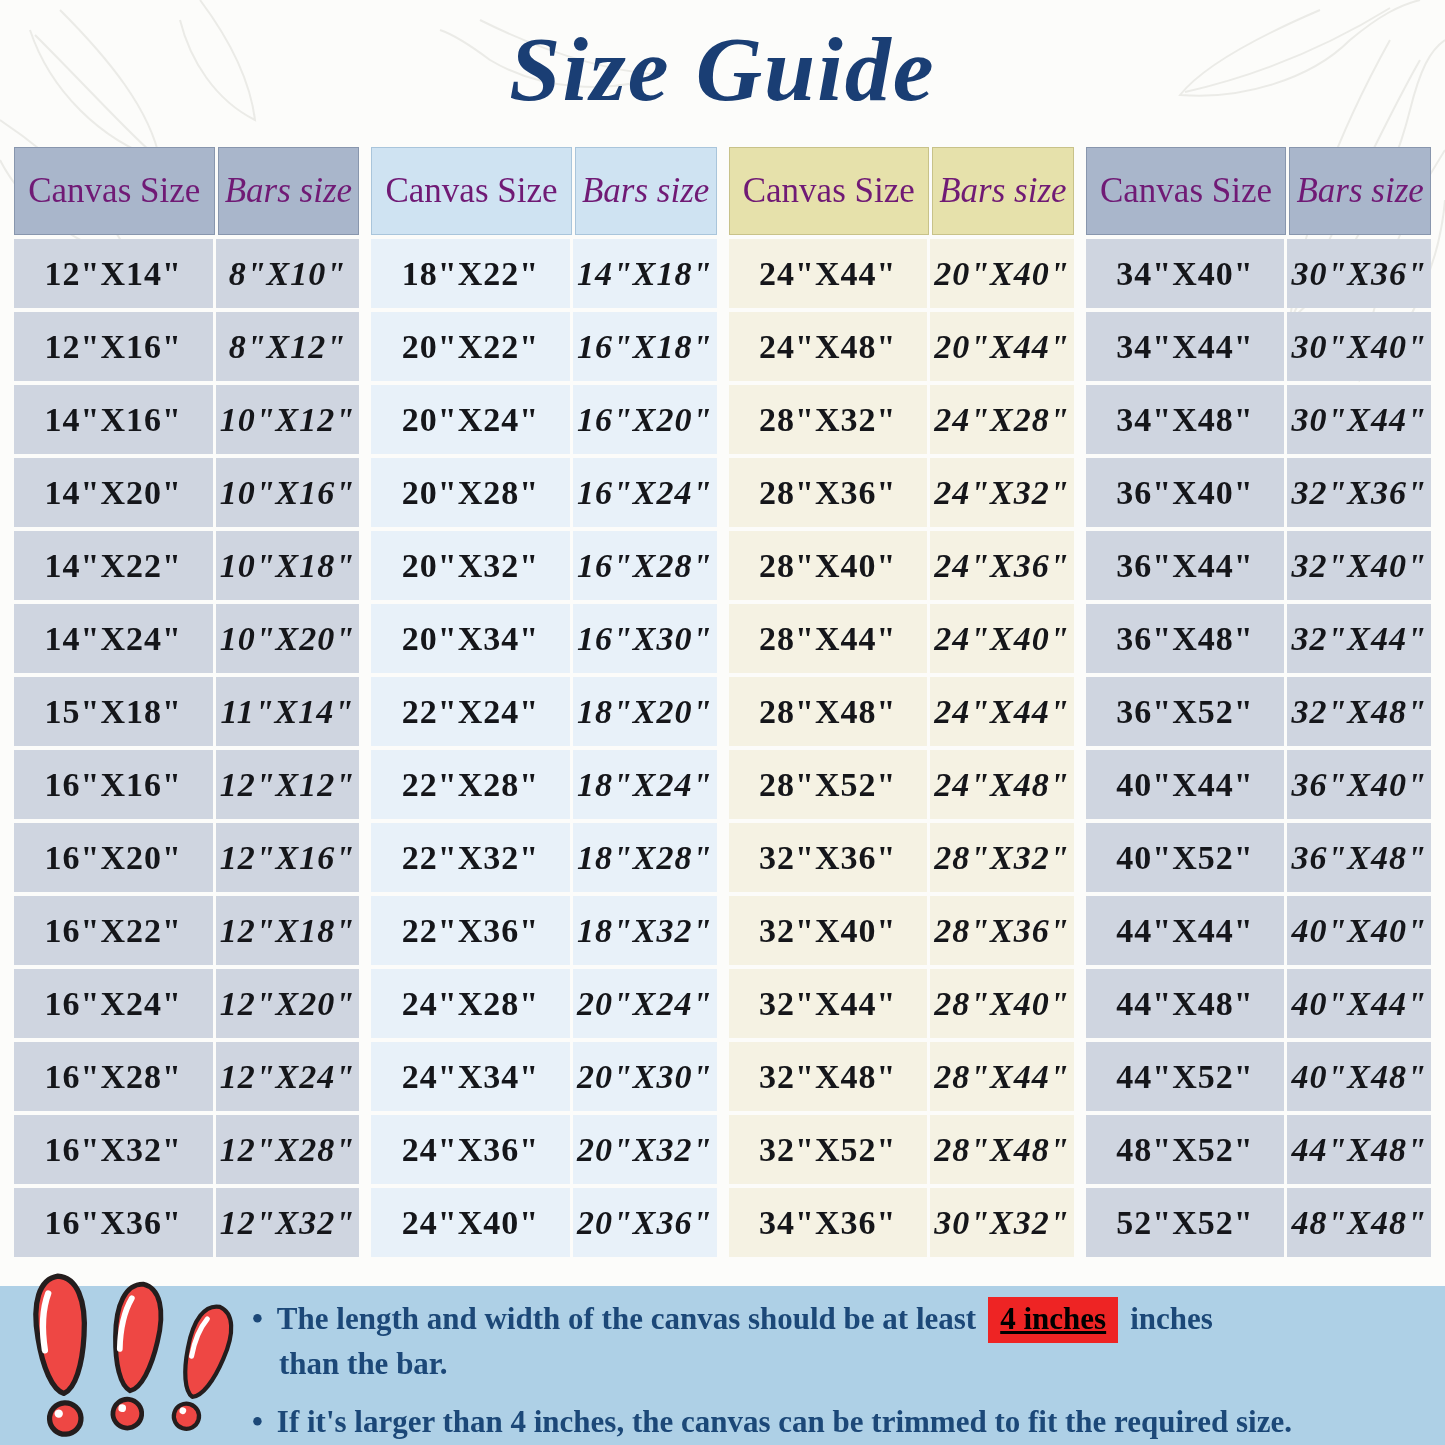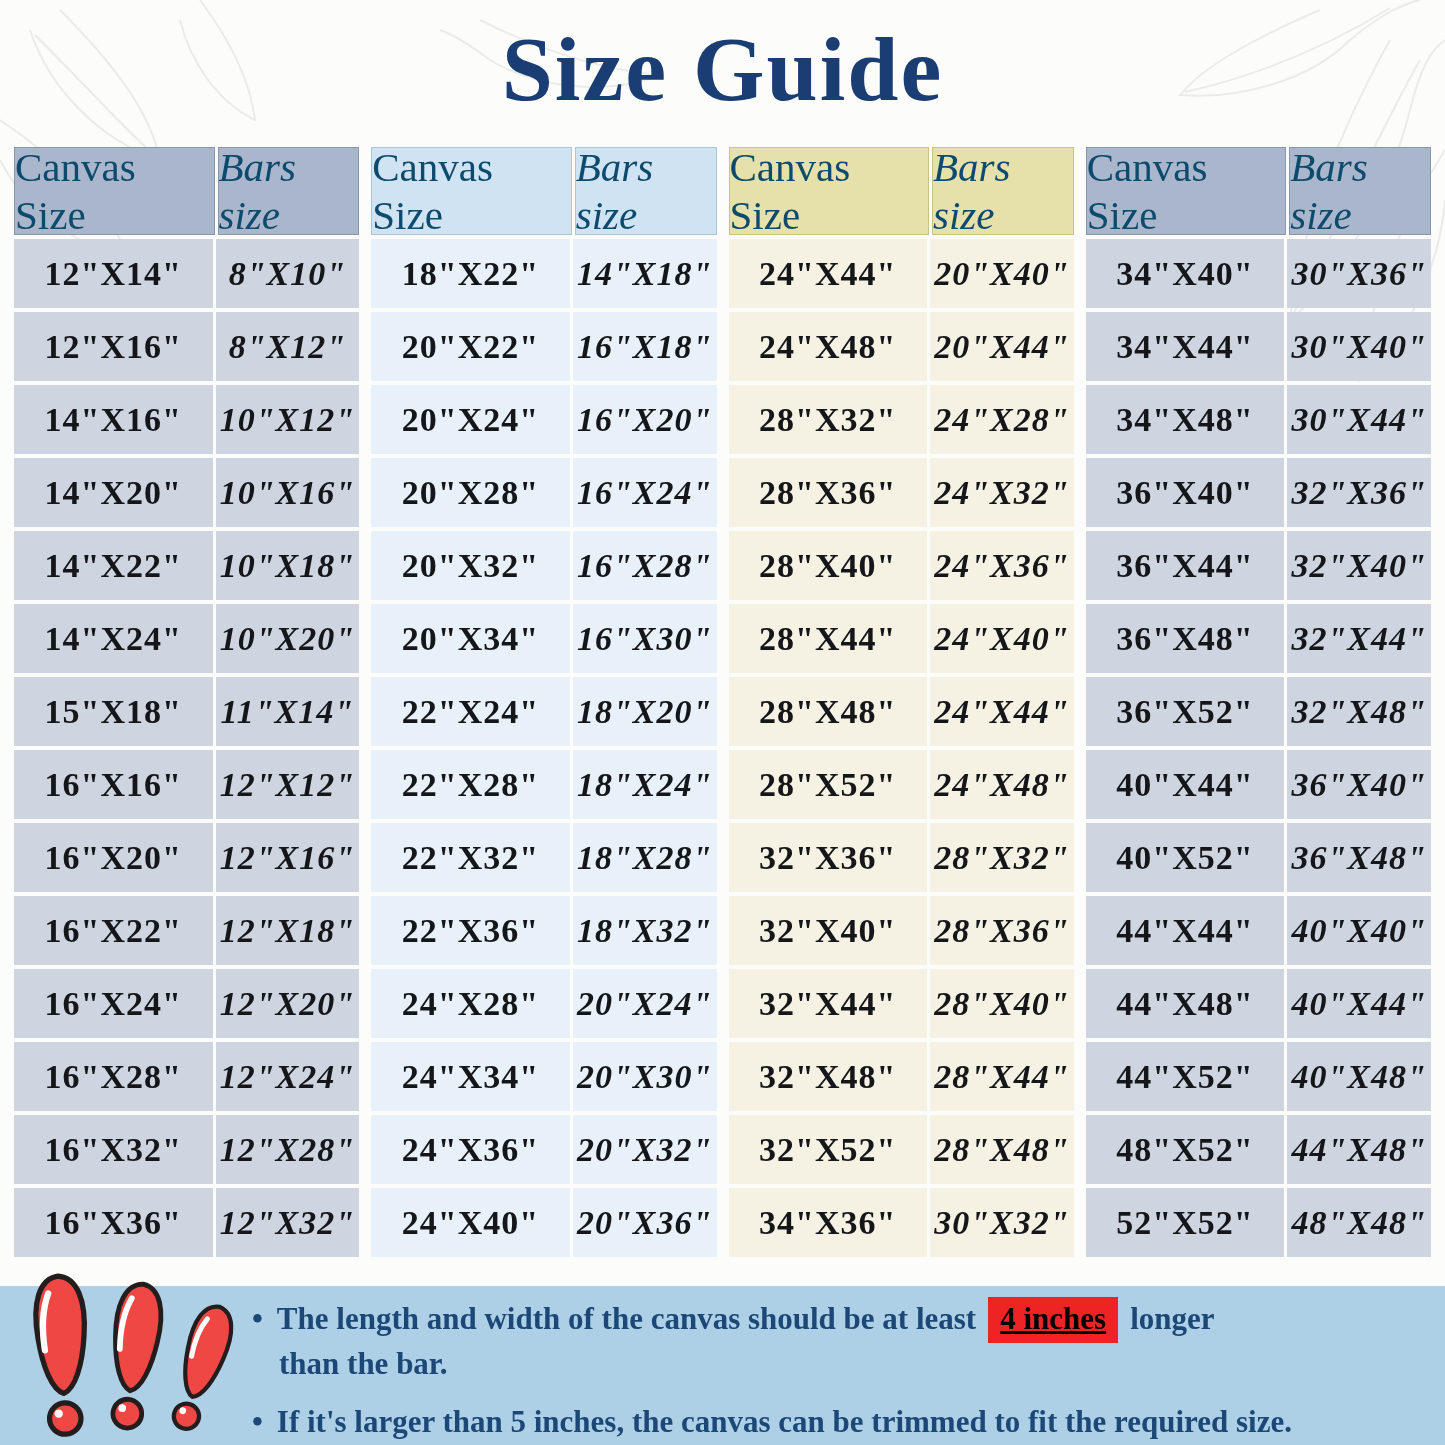--- a/index.html
+++ b/index.html
@@ -4,30 +4,30 @@
 <style>
   html,body{margin:0;padding:0;}
   body{font-family:"Liberation Serif", serif; background:#ffffff;}
   #page{position:relative;width:1445px;height:1445px;background:#fcfcfa;overflow:hidden;}
 
   
   #leaves{position:absolute;left:0;top:0;width:1445px;height:1445px;pointer-events:none;}
 
   
   #title{position:absolute;left:0;top:16px;width:1445px;text-align:center;
-         font-size:92px;font-weight:bold;color:#1a3e74;letter-spacing:2px;}
+         font-size:92px;font-weight:bold;color:#1a3e74;letter-spacing:2px;font-style:italic;}
 
   
   #tables{position:absolute;left:14px;top:147px;width:1417px;height:1110px;
           display:flex;gap:12px;}
   .size-table{flex:1;display:flex;flex-direction:column;gap:4px;}
   .t-header{display:flex;gap:3px;height:88px;flex:0 0 88px;}
   .th{background:var(--hdr);border:1px solid var(--hbrd);
       display:flex;align-items:center;justify-content:center;
-      font-size:41px;color:#0c4a6e;}
+      font-size:35px;color:#701a75;}
   .t-body{flex:1;display:flex;flex-direction:column;gap:4px;}
   .t-row{flex:1;display:flex;gap:3px;}
   .td{background:var(--cell);display:flex;align-items:center;justify-content:center;
       font-weight:bold;font-size:34px;color:#15161a;letter-spacing:1px;}
   .c1{flex:0 0 57.5%;}
   .c2{flex:1;font-style:italic;}
 
   
   #footer-strip{position:absolute;left:0;top:1286px;width:1445px;height:159px;background:#aed0e6;}
   #warning-icon{position:absolute;left:20px;top:1268px;width:228px;height:178px;}
@@ -350,22 +350,22 @@
       <circle transform="translate(84,12) rotate(7 32 80) scale(0.97)" cx="26" cy="135" r="4"></circle>
       <circle transform="translate(152,34) rotate(17 32 80) scale(0.85)" cx="26" cy="135" r="4"></circle>
     </g>
   </svg>
 
   <div id="notes" style="color: rgb(28, 72, 120);">
     <div class="note-row">
       <span class="bullet">•</span>
       <span class="npart">The length and width of the canvas should be at least</span>
       <span class="hl" style="background: rgb(238, 36, 36);">4 inches</span>
-      <span class="npart">longer</span>
+      <span class="npart">inches</span>
     </div>
     <div class="cont">than the bar.</div>
     <div class="note-row second">
       <span class="bullet">•</span>
-      <span>If it's larger than 5 inches, the canvas can be trimmed to fit the required size.</span>
+      <span>If it's larger than 4 inches, the canvas can be trimmed to fit the required size.</span>
     </div>
   </div>
 
 </div>
 
 </body></html>

